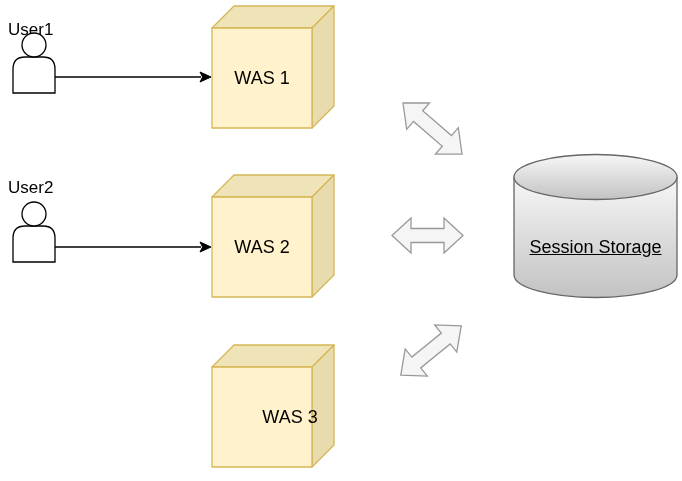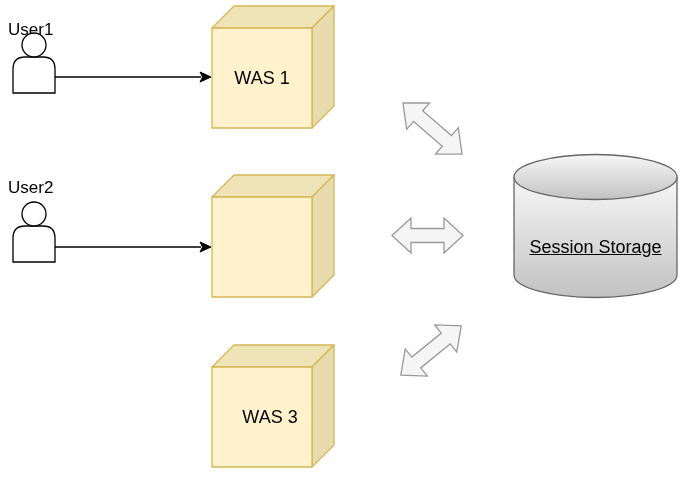--- a/index.html
+++ b/index.html
@@ -53,27 +53,28 @@
     <polygon class="cube-face-side" points="101,23 123,1 123,101 101,123"></polygon>
     <polygon class="cube-face-front" points="1,23 101,23 101,123 1,123"></polygon>
   </svg>
   <div class="abs label node-label" style="left:212px;top:28px;width:100px;height:100px;">WAS 1</div>
 
   <svg class="abs" style="left:211px;top:174px;" width="124" height="124" viewBox="0 0 124 124">
     <polygon class="cube-face-top" points="1,23 23,1 123,1 101,23"></polygon>
     <polygon class="cube-face-side" points="101,23 123,1 123,101 101,123"></polygon>
     <polygon class="cube-face-front" points="1,23 101,23 101,123 1,123"></polygon>
   </svg>
+  <div class="abs label node-label" style="left:212px;top:197px;width:100px;height:100px;">WAS 2</div>
 
   <svg class="abs" style="left:211px;top:344px;" width="124" height="124" viewBox="0 0 124 124">
     <polygon class="cube-face-top" points="1,23 23,1 123,1 101,23"></polygon>
     <polygon class="cube-face-side" points="101,23 123,1 123,101 101,123"></polygon>
     <polygon class="cube-face-front" points="1,23 101,23 101,123 1,123"></polygon>
   </svg>
-  <div class="abs label node-label" style="left:212px;top:367px;width:116px;height:100px;">WAS 3</div>
+  <div class="abs label node-label" style="left:212px;top:367px;width:116px;height:100px;padding-left:20px;">WAS 3</div>
 
   <svg class="abs" style="left:513px;top:153px;" width="165" height="146" viewBox="0 0 165 146">
     <defs>
       <linearGradient id="cylGrad" x1="0" y1="0" x2="0" y2="1">
         <stop offset="0" stop-color="#F7F7F7"></stop>
         <stop offset="1" stop-color="#C2C2C2"></stop>
       </linearGradient>
     </defs>
     <path class="cyl-shape" fill="url(#cylGrad)" d="M1,24 L1,122 A81.5,22.5 0 0 0 164,122 L164,24"></path>
     <ellipse class="cyl-shape" fill="url(#cylGrad)" cx="82.5" cy="24" rx="81.5" ry="22.5"></ellipse>

